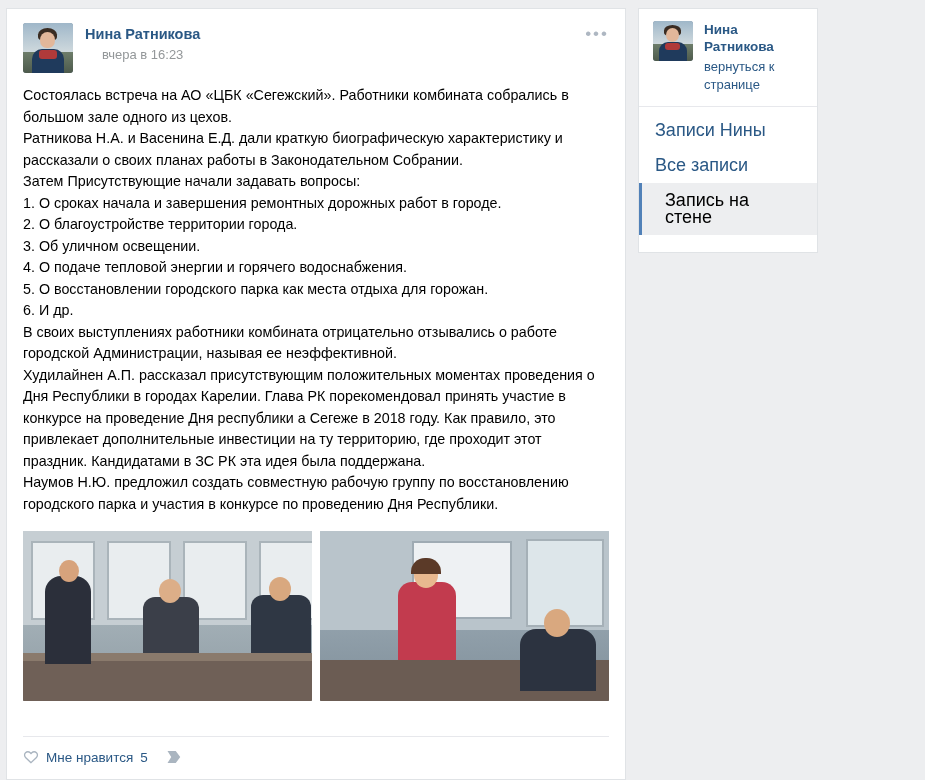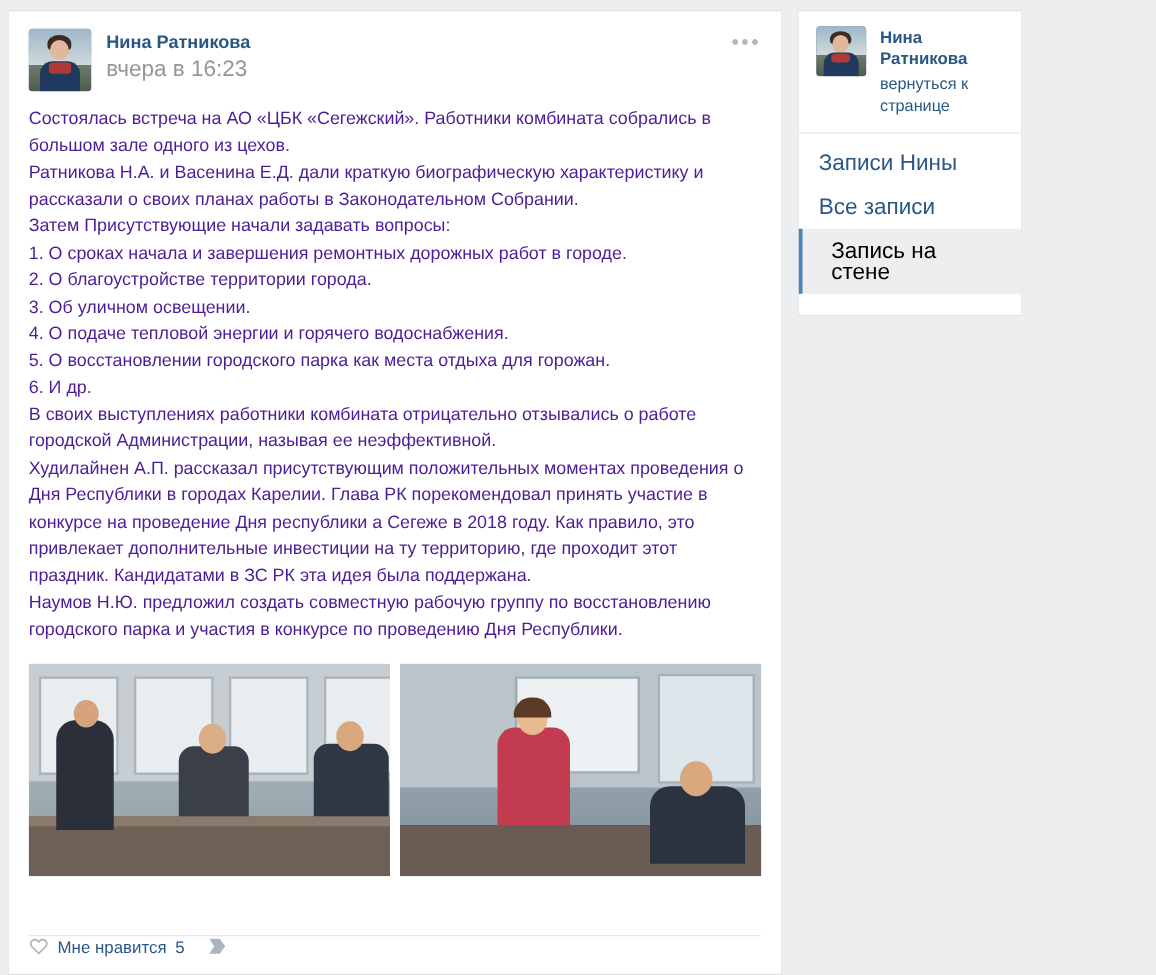--- a/index.html
+++ b/index.html
@@ -85,41 +85,42 @@
   }
   .post-author {
     color: #2a5885;
     font-size: 14.5px;
     font-weight: bold;
     line-height: 18px;
     cursor: pointer;
   }
   .post-date {
     color: #939799;
-    font-size: 18px;
+    font-size: 13px;
     line-height: 18px;
     margin-top: 3px;
     cursor: pointer;
+    text-align: center;
   }
   .post-more {
     position: absolute;
     right: 0;
     top: 6px;
     color: #aeb7c2;
     letter-spacing: 2px;
     font-size: 17px;
     line-height: 10px;
     cursor: pointer;
     user-select: none;
   }
 
   .post-text {
     font-size: 14.3px;
     line-height: 21.5px;
-    color: #4c1d95;
+    color: #000000;
     word-wrap: break-word;
   }
   .post-text p {
     margin: 0;
   }
 
   .photos {
     margin-top: 16px;
     display: flex;
     gap: 8px;
@@ -161,20 +162,21 @@
   .p2-woman-hair { position:absolute; left: 91px; bottom: calc(24% + 86px); width: 30px; height: 16px; border-radius: 14px 14px 0 0; background:#5b3a28; }
   .p2-man-body { position:absolute; left: 200px; bottom: 10px; width: 76px; height: 62px; background:#2c3340; border-radius: 16px 16px 0 0; }
   .p2-man-head { position:absolute; left: 224px; bottom: 64px; width: 26px; height: 28px; border-radius:50%; background:#d9a87f; }
 
   .post-footer {
     position: absolute;
     left: 16px;
     right: 16px;
     bottom: 14px;
     border-top: 1px solid #e7e8ec;
+    padding-top: 12px;
     display: flex;
     align-items: center;
     gap: 18px;
   }
   .like-block {
     display: flex;
     align-items: center;
     gap: 7px;
     color: #2a5885;
     font-size: 13.5px;

